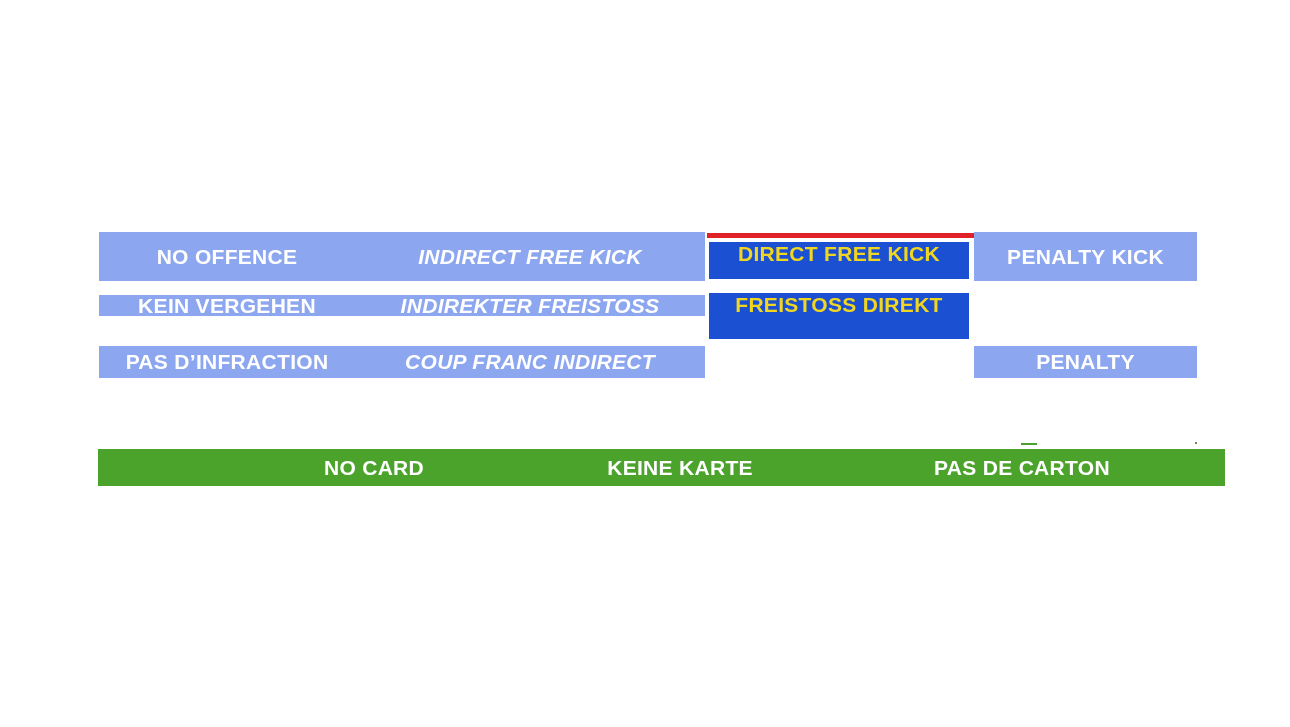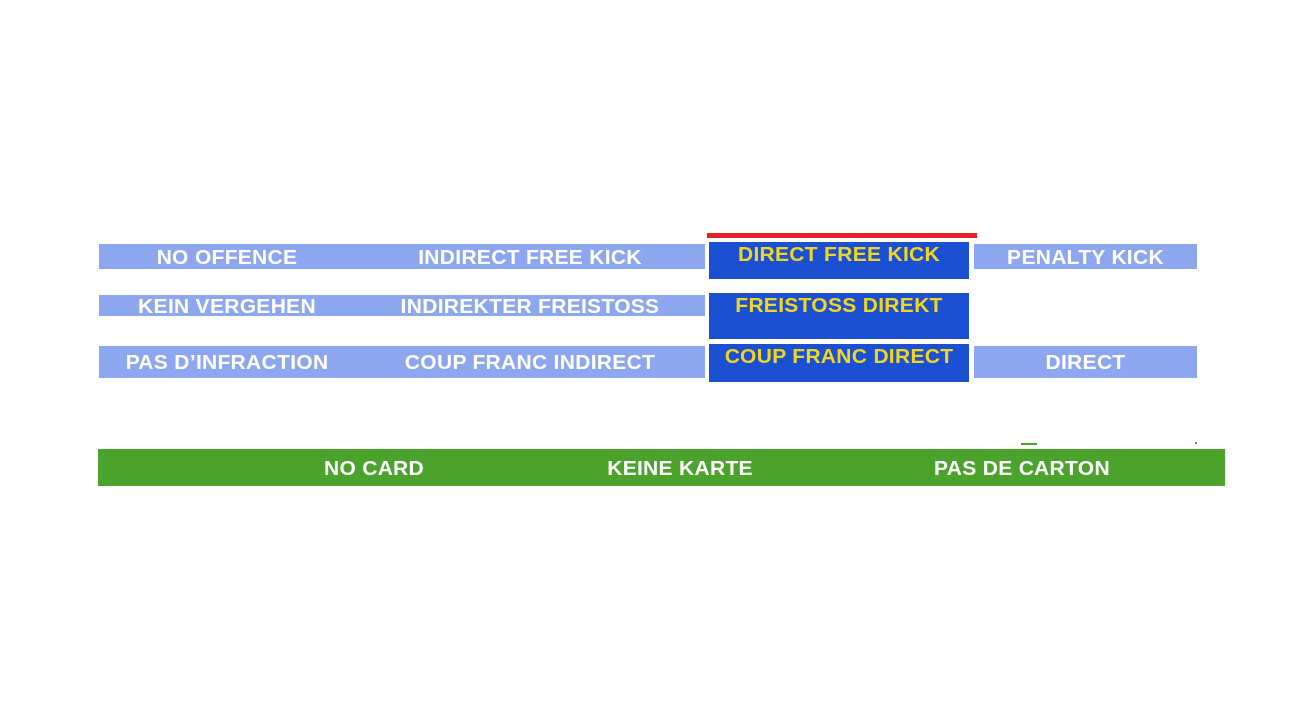--- a/index.html
+++ b/index.html
@@ -26,25 +26,25 @@
   }
   .cell{
     height:100%;
     display:flex;
     align-items:center;
     justify-content:center;
   }
   
   .barA{left:99px;width:606px;}
   .barB{left:974px;width:223px;}
-  .r1 .bar, .bar.r1{top:244px;height:25px;}
+  .r1 .bar, .bar.r1{top:232px;height:49px;}
   .bar.r2{top:295px;height:21px;}
   .bar.r3{top:346px;height:32px;}
   .cellA0{width:256px;}
-  .cellA1{width:350px;}
+  .cellA1{width:350px;font-style:italic;}
   .barB .cell{width:100%;justify-content:center;}
   
   .sel{
     position:absolute;
     left:709px;width:260px;
     background:var(--dark_blue);
     display:flex;
     align-items:flex-start;
     justify-content:center;
   }
@@ -126,26 +126,23 @@
   </div>
 
   <div class="bar barA r3">
     <div class="cell cellA0">
       <span class="btn-text">PAS D’INFRACTION</span>
     </div>
     <div class="cell cellA1">
       <span class="btn-text">COUP FRANC INDIRECT</span>
     </div>
   </div>
-  <div class="sel r3">
-    <span class="btn-text">COUP FRANC DIRECT</span>
-  </div>
   <div class="bar barB r3">
     <div class="cell">
-      <span class="btn-text">DIRECT</span>
+      <span class="btn-text">PENALTY</span>
     </div>
   </div>
 
   <div class="stray-line"></div>
   <div class="stray-dot"></div>
 
   <div class="card-bar">
     <span class="btn-text card-label l0">NO CARD</span>
     <span class="btn-text card-label l1">KEINE KARTE</span>
     <span class="btn-text card-label l2">PAS DE CARTON</span>

